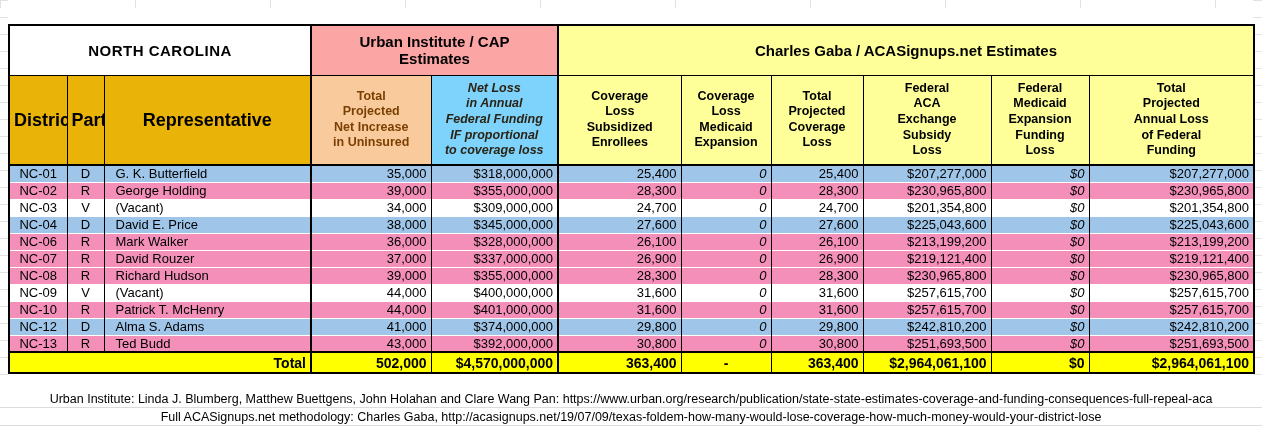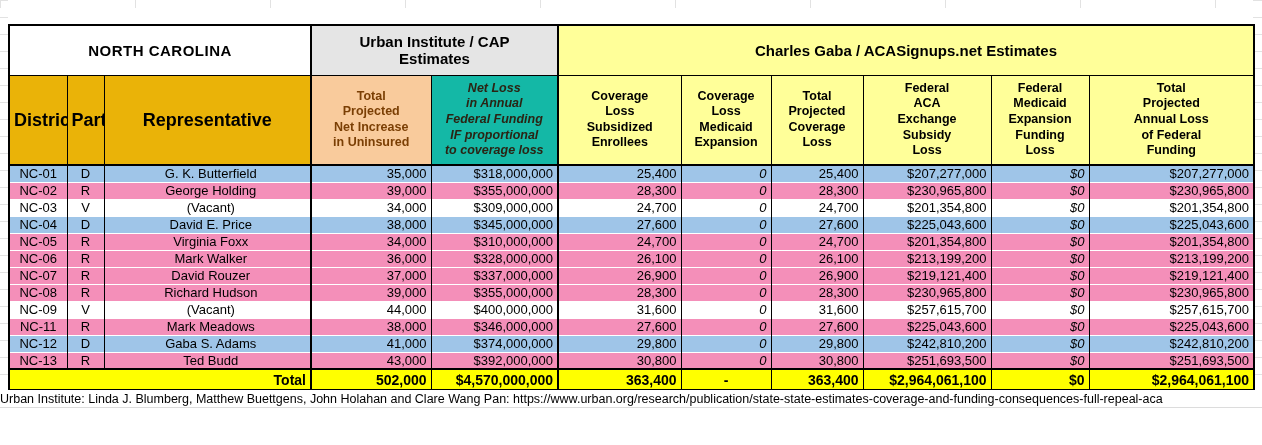--- a/index.html
+++ b/index.html
@@ -40,51 +40,51 @@
     border-left: 1px solid #000;
     padding: 0 4px;
     overflow: hidden;
     white-space: nowrap;
   }
   .sec-l { border-left: 2px solid #000 !important; }
 
   
   tr.hdr1 th { height: 50px; border-bottom: 1px solid #000; font-size: 15px; font-weight: bold; text-align: center; vertical-align: middle; }
   th.state-title { font-size: 25px; letter-spacing: 0.5px; background: #fff; }
-  th.urban-hd { background: #e5e5e5; }
+  th.urban-hd { background: #fca5a5; }
   th.gaba-hd  { background: #FFFF99; margin-top: 40px; }
 
   
   tr.hdr2 th { height: 90px; border-bottom: 2px solid #000; font-size: 12.5px; font-weight: bold; text-align: center; vertical-align: middle; white-space: pre-line; line-height: 1.25; }
   tr.hdr2 th.plain { background: #eab308; font-size: 18px; }
   tr.hdr2 th.urban-c1 { background: #F9CB9C; color: #7B3F04; }
-  tr.hdr2 th.urban-c2 { background: #14b8a6; color: #2b2414; font-style: italic; margin-top: 48px; }
+  tr.hdr2 th.urban-c2 { background: #7dd3fc; color: #2b2414; font-style: italic; margin-top: 48px; }
   tr.hdr2 th.gaba-c   { background: #FFFF99; color: #000; }
 
   
   tbody td { height: 17px; font-size: 13px; border-top: 1px solid #fff; vertical-align: middle; }
   tr.dem td { background: #9FC5E8; margin-left: 46px; }
   tr.rep td { background: #F48FB9; }
   tr.vac td { background: #ffffff; margin-left: 8px; }
   td.c-center { text-align: center; }
-  td.c-left   { text-align: center; padding-left: 11px; }
+  td.c-left   { text-align: left; padding-left: 11px; }
   td.c-num    { text-align: right; }
   td.b        { font-weight: normal; }
   td.i        { font-style: italic; }
 
   
   tr.total td { background: #FFFF00; font-weight: bold; font-size: 14px; height: 21px; border-top: 2px solid #000; }
   tr.total td.t-label { text-align: right; }
   tr.total td.t-dash  { text-align: center; }
 
   
   .footnotes { position: absolute; left: 0; top: 390px; width: 1262px; }
   .footnote {
     width: 100%; height: 18px; line-height: 18px;
-    font-size: 12.5px;
+    text-align: center; font-size: 12.5px;
     border-bottom: 1px solid #dcdcdc;
     background: #fff;
     white-space: nowrap; overflow: hidden;
   }
 </style>
 </head>
 <body>
 
 <div class="grid-top"></div>
 <div class="grid-left"></div>
@@ -200,33 +200,20 @@
     <td class="c-num b sec-l">38,000</td>
     <td class="c-num b">$345,000,000</td>
     <td class="c-num sec-l">27,600</td>
     <td class="c-num i">0</td>
     <td class="c-num b">27,600</td>
     <td class="c-num">$225,043,600</td>
     <td class="c-num i">$0</td>
     <td class="c-num b">$225,043,600</td>
   </tr>
       <tr class="rep">
-    <td class="c-center">NC-05</td>
-    <td class="c-center">R</td>
-    <td class="c-left">Virginia Foxx</td>
-    <td class="c-num b sec-l">34,000</td>
-    <td class="c-num b">$310,000,000</td>
-    <td class="c-num sec-l">24,700</td>
-    <td class="c-num i">0</td>
-    <td class="c-num b">24,700</td>
-    <td class="c-num">$201,354,800</td>
-    <td class="c-num i">$0</td>
-    <td class="c-num b">$201,354,800</td>
-  </tr>
-      <tr class="rep">
     <td class="c-center">NC-06</td>
     <td class="c-center">R</td>
     <td class="c-left">Mark Walker</td>
     <td class="c-num b sec-l">36,000</td>
     <td class="c-num b">$328,000,000</td>
     <td class="c-num sec-l">26,100</td>
     <td class="c-num i">0</td>
     <td class="c-num b">26,100</td>
     <td class="c-num">$213,199,200</td>
     <td class="c-num i">$0</td>
@@ -265,36 +252,36 @@
     <td class="c-num b sec-l">44,000</td>
     <td class="c-num b">$400,000,000</td>
     <td class="c-num sec-l">31,600</td>
     <td class="c-num i">0</td>
     <td class="c-num b">31,600</td>
     <td class="c-num">$257,615,700</td>
     <td class="c-num i">$0</td>
     <td class="c-num b">$257,615,700</td>
   </tr>
       <tr class="rep">
-    <td class="c-center">NC-11</td>
-    <td class="c-center">R</td>
-    <td class="c-left">Mark Meadows</td>
-    <td class="c-num b sec-l">38,000</td>
-    <td class="c-num b">$346,000,000</td>
-    <td class="c-num sec-l">27,600</td>
-    <td class="c-num i">0</td>
-    <td class="c-num b">27,600</td>
-    <td class="c-num">$225,043,600</td>
-    <td class="c-num i">$0</td>
-    <td class="c-num b">$225,043,600</td>
+    <td class="c-center">NC-10</td>
+    <td class="c-center">R</td>
+    <td class="c-left">Patrick T. McHenry</td>
+    <td class="c-num b sec-l">44,000</td>
+    <td class="c-num b">$401,000,000</td>
+    <td class="c-num sec-l">31,600</td>
+    <td class="c-num i">0</td>
+    <td class="c-num b">31,600</td>
+    <td class="c-num">$257,615,700</td>
+    <td class="c-num i">$0</td>
+    <td class="c-num b">$257,615,700</td>
   </tr>
       <tr class="dem">
     <td class="c-center">NC-12</td>
     <td class="c-center">D</td>
-    <td class="c-left">Gaba S. Adams</td>
+    <td class="c-left">Alma S. Adams</td>
     <td class="c-num b sec-l">41,000</td>
     <td class="c-num b">$374,000,000</td>
     <td class="c-num sec-l">29,800</td>
     <td class="c-num i">0</td>
     <td class="c-num b">29,800</td>
     <td class="c-num">$242,810,200</td>
     <td class="c-num i">$0</td>
     <td class="c-num b">$242,810,200</td>
   </tr>
       <tr class="rep">
@@ -321,13 +308,14 @@
       <td class="c-num">363,400</td>
       <td class="c-num">$2,964,061,100</td>
       <td class="c-num">$0</td>
       <td class="c-num">$2,964,061,100</td>
     </tr>
   </tfoot>
 </table>
 
 <div class="footnotes">
   <div class="footnote">Urban Institute: Linda J. Blumberg, Matthew Buettgens, John Holahan and Clare Wang Pan: https://www.urban.org/research/publication/state-state-estimates-coverage-and-funding-consequences-full-repeal-aca</div>
+  <div class="footnote">Full ACASignups.net methodology: Charles Gaba, http://acasignups.net/19/07/09/texas-foldem-how-many-would-lose-coverage-how-much-money-would-your-district-lose</div>
 </div>
 
 </body></html>

